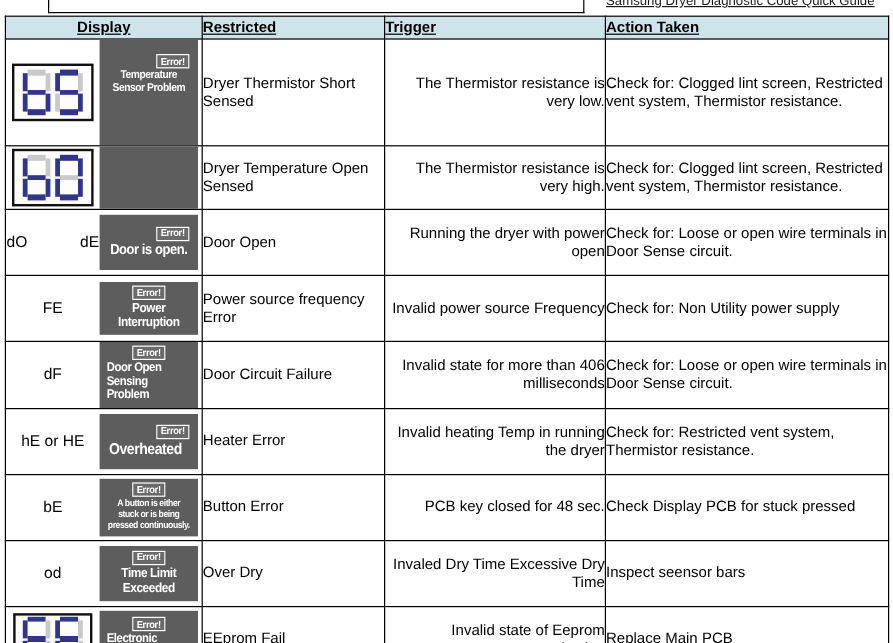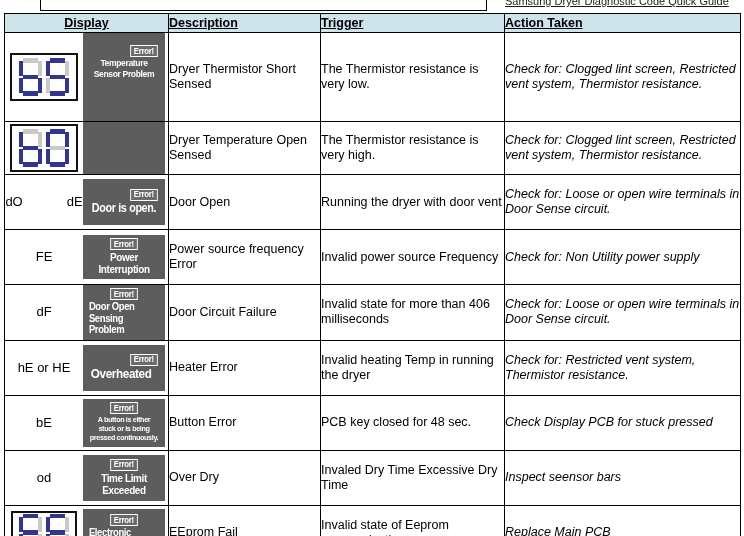--- a/index.html
+++ b/index.html
@@ -58,22 +58,22 @@
   col.w-desc{width:152px;}
   col.w-trig{width:184px;}
   col.w-act{width:236px;}
 
   td.desc,td.trig,td.act{
     font-size:12.5px;
     line-height:15px;
     padding:3px 4px 3px 5px;
     vertical-align:middle;
   }
-  td.trig{padding-left:5px;}
-  td.act{padding-left:5px;font-style:italic;}
+  td.trig{padding-left:5px;text-align:right;}
+  td.act{padding-left:5px;}
 
   
   td.display{padding:0;}
   .disp-wrap{
     display:flex;align-items:center;justify-content:flex-start;
     height:100%;
   }
   .code-slot{
     width:78px;min-width:78px;
     display:flex;align-items:center;justify-content:center;
@@ -164,21 +164,21 @@
         <col class="w-desc">
         <col class="w-trig">
         <col class="w-act">
     </colgroup>
     <thead>
       <tr>
         <th class="c-display">
           <span class="hl">Display</span>
         </th>
         <th>
-          <span class="hl">Description</span>
+          <span class="hl">Restricted</span>
         </th>
         <th>
           <span class="hl">Trigger</span>
         </th>
         <th>
           <span class="hl">Action Taken</span>
         </th>
       </tr>
     </thead>
     <tbody>
@@ -266,21 +266,21 @@
               <span class="code-text">dO</span>
               <span class="code-text">dE</span>
             </div>
             <div class="badge" style="min-height:46px;">
               <span class="err right">Error!</span>
               <span class="cap" style="font-size:12px;line-height:13px;">Door is open.</span>
             </div>
           </div>
         </td>
         <td class="desc">Door Open</td>
-        <td class="trig">Running the dryer with door vent</td>
+        <td class="trig">Running the dryer with power open</td>
         <td class="act">Check for: Loose or open wire terminals in Door Sense circuit.</td>
       </tr>
 
       <tr style="height:55px;">
         <td class="display">
           <div class="disp-wrap">
             <div class="code-slot">
               <span class="code-text">FE</span>
             </div>
             <div class="badge" style="min-height:44px;">

